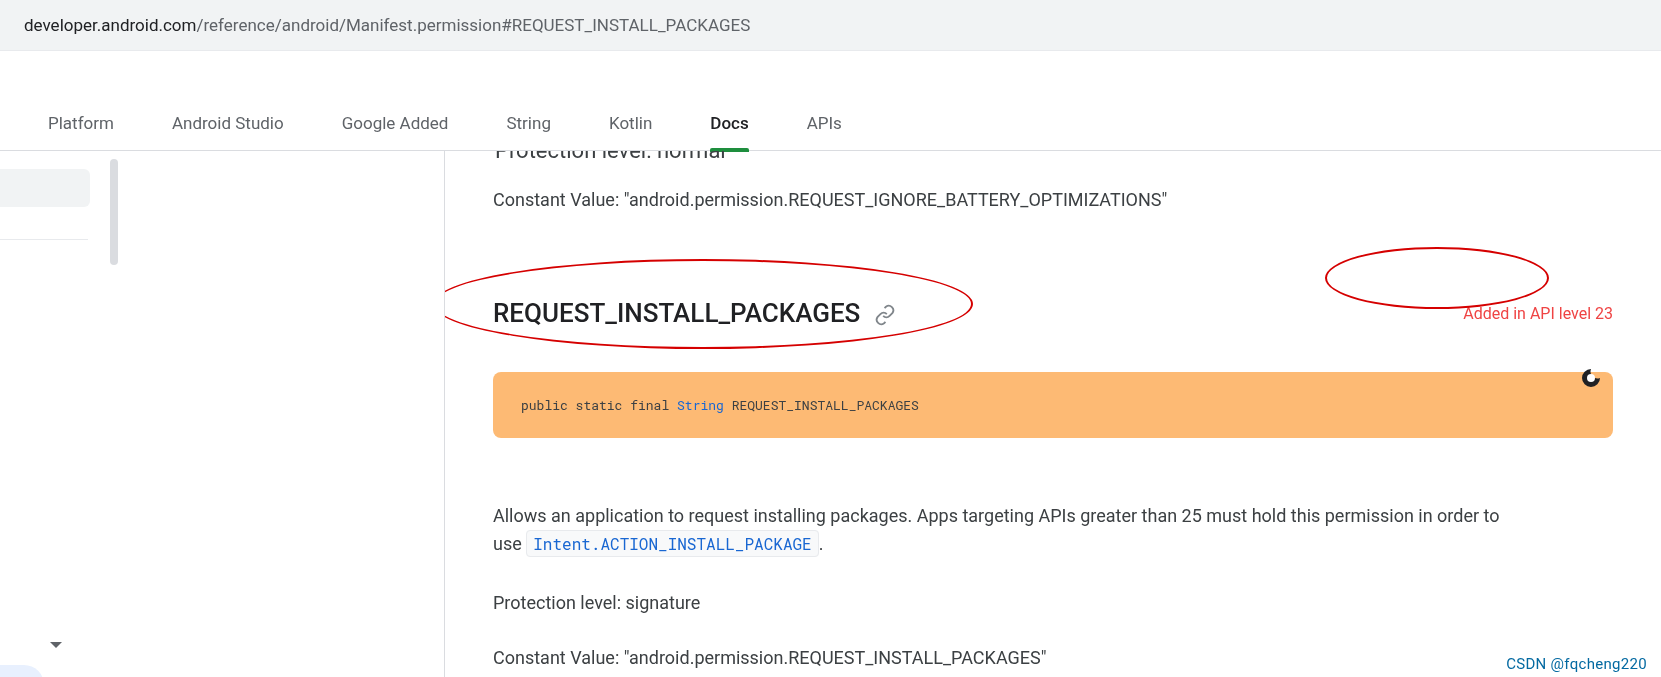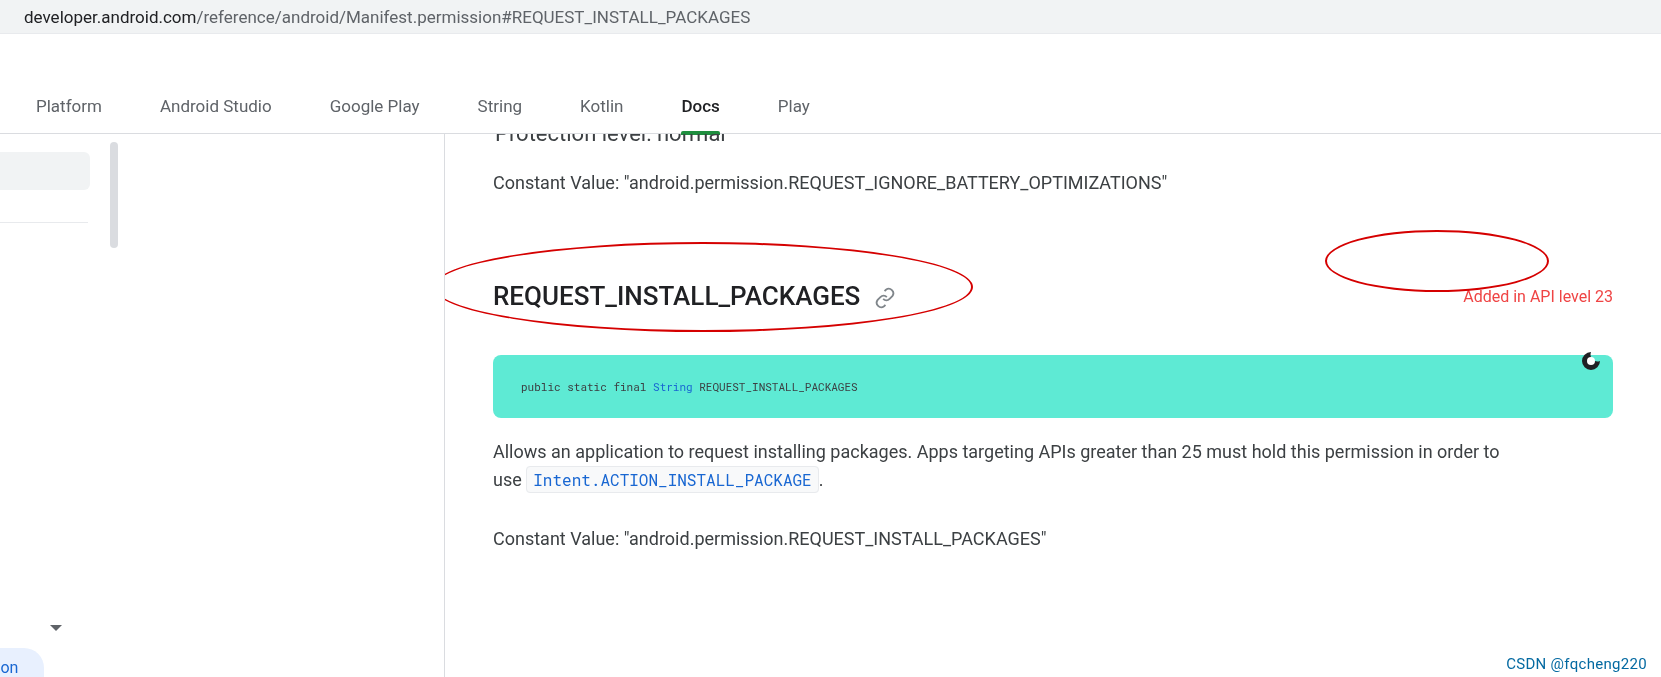--- a/index.html
+++ b/index.html
@@ -1,43 +1,43 @@
 <!DOCTYPE html>
 <html><head>
 <meta charset="utf-8">
 <style>
   * { box-sizing: border-box; margin: 0; padding: 0; }
   html, body { width: 1661px; height: 677px; font-family: "Google Sans", Roboto, Arial, sans-serif; color:#202124; background:#fff; overflow:hidden; }
-  .url-bar { height:34px; background:#f1f3f4; border-bottom:1px solid #e8eaed; display:flex; align-items:center; padding-left:24px; font-size:17px; color:#5f6368; }
+  .url-bar { height:51px; background:#f1f3f4; border-bottom:1px solid #e8eaed; display:flex; align-items:center; padding-left:24px; font-size:17px; color:#5f6368; }
   .url-bar .domain { color:#202124; }
   .top-blank { height:44px; border-bottom:1px solid #fff; }
-  .tab-strip { height:56px; border-bottom:1px solid #dadce0; display:flex; align-items:center; padding-left:36px; gap:58px; font-size:17px; color:#5f6368; }
+  .tab-strip { height:56px; border-bottom:1px solid #dadce0; display:flex; align-items:center; padding-left:48px; gap:58px; font-size:17px; color:#5f6368; }
   .tab { position:relative; padding:18px 0; cursor:pointer; }
   .tab.active { color:#202124; font-weight:500;text-align:right; }
   .tab.active::after { content:""; position:absolute; left:0; right:0; bottom:-1px; height:4px; background:#1e8e3e; border-radius:2px 2px 0 0; }
   .page { position:relative; display:flex; height: calc(677px - 34px - 44px - 56px); }
   .left-col { width:118px; position:relative; }
   .scroll-thumb { position:absolute; top:8px; right:0; width:8px; height:106px; background:#dadce0; border-radius:4px; }
   .pill { position:absolute; top:18px; left:-40px; width:130px; height:38px; background:#f1f3f4; border-radius:6px; }
   .divider-line { position:absolute; left:-40px; right:30px; height:1px; background:#e8eaed; }
   .dv1 { top:88px; }
   .dropdown-caret { position:absolute; left:50px; bottom:40px; border:6px solid transparent; border-top-color:#5f6368; }
   .ssion-pill { position:absolute; bottom:-6px; left:-50px; background:#e8f0fe; color:#1967d2; border-radius:20px 20px 0 0; padding:10px 26px 6px 30px; font-size:16px; }
   .side-border { width:1px; background:#dadce0; margin-left:326px; }
   .content { flex:1; padding:0 48px 0 48px; position:relative; overflow:hidden; }
   .prev-block .cut-line { color:#3c4043; font-size:22px; margin-top:0px; overflow:hidden; height:8px; line-height:0; padding-left:2px;}
   .constant-line { font-size:18px; color:#3c4043; margin-top:30px; }
   .section-head { display:flex; align-items:center; justify-content:space-between; margin-top:88px; }
   .section-head h2 { font-size:26px; font-weight:500; color:#202124; display:flex; align-items:center; gap:14px; }
   .link-icon { width:22px; height:22px; display:inline-block; }
   .api-level { font-size:16px; color:#ef4444; }
-  .code-block { position:relative; background:#5eead4; border-radius:8px; padding:24px 28px; margin-top:44px; font-family: "Roboto Mono", Menlo, monospace; font-size:11px; color:#3c4043; }
+  .code-block { position:relative; background:#fdba74; border-radius:8px; padding:24px 28px; margin-top:44px; font-family: "Roboto Mono", Menlo, monospace; font-size:13px; color:#3c4043; }
   .code-block .kw-type { color:#1967d2; }
   .theme-toggle { position:absolute; top:-6px; right:10px; width:24px; height:24px; }
-  .body-text { font-size:18px; color:#3c4043; margin-top:20px; line-height:1.55; max-width:1010px; }
+  .body-text { font-size:18px; color:#3c4043; margin-top:64px; line-height:1.55; max-width:1010px; }
   .inline-code { font-family:"Roboto Mono", monospace; font-size:16px; color:#1967d2; background:#f8f9fa; border:1px solid #e8eaed; border-radius:4px; padding:2px 6px; }
   .proto-line { font-size:18px; color:#3c4043; margin-top:34px; }
   .const-line2 { font-size:18px; color:#3c4043; margin-top:34px; }
   .annot-ellipse { position:absolute; border:2px solid #d50000; border-radius:50%; pointer-events:none; }
   .annot1 { top:108px; left:-12px; width:540px; height:90px; }
   .annot2 { top:96px; left:880px; width:224px; height:62px; }
   .watermark { position:absolute; bottom:4px; right:14px; color:#0369a1; font-size:15px; letter-spacing:.3px; }
 </style>
 </head>
 <body>
@@ -45,25 +45,25 @@
 <div class="url-bar">
   <span class="domain">developer.android.com</span>
     <span>/reference/android/Manifest.permission#REQUEST_INSTALL_PACKAGES</span>
 </div>
 
 <div class="top-blank"></div>
 
 <nav class="tab-strip">
   <div class="tab">Platform</div>
   <div class="tab">Android Studio</div>
-  <div class="tab">Google Play</div>
+  <div class="tab">Google Added</div>
   <div class="tab">String</div>
   <div class="tab">Kotlin</div>
   <div class="tab active">Docs</div>
-  <div class="tab">Play</div>
+  <div class="tab">APIs</div>
 </nav>
 
 <div class="page">
   <aside class="left-col">
     <div class="scroll-thumb"></div>
     <div class="pill"></div>
     <div class="divider-line dv1"></div>
     <div class="dropdown-caret"></div>
     <div class="ssion-pill">ssion</div>
   </aside>
@@ -97,20 +97,21 @@
         </svg>
       </span>
       <span>public static final </span><span class="kw-type">String</span><span> REQUEST_INSTALL_PACKAGES</span>
     </div>
 
     <p class="body-text">
       <span>Allows an application to request installing packages. Apps targeting APIs greater than 25 must hold this permission in order to use </span>
       <code class="inline-code">Intent.ACTION_INSTALL_PACKAGE</code><span>.</span>
     </p>
 
+    <div class="proto-line">Protection level: signature</div>
     <div class="const-line2">Constant Value: "android.permission.REQUEST_INSTALL_PACKAGES"</div>
 
     <div class="annot-ellipse annot1"></div>
     <div class="annot-ellipse annot2"></div>
   </main>
 </div>
 
 <div class="watermark">CSDN @fqcheng220</div>
 
 </body></html>

